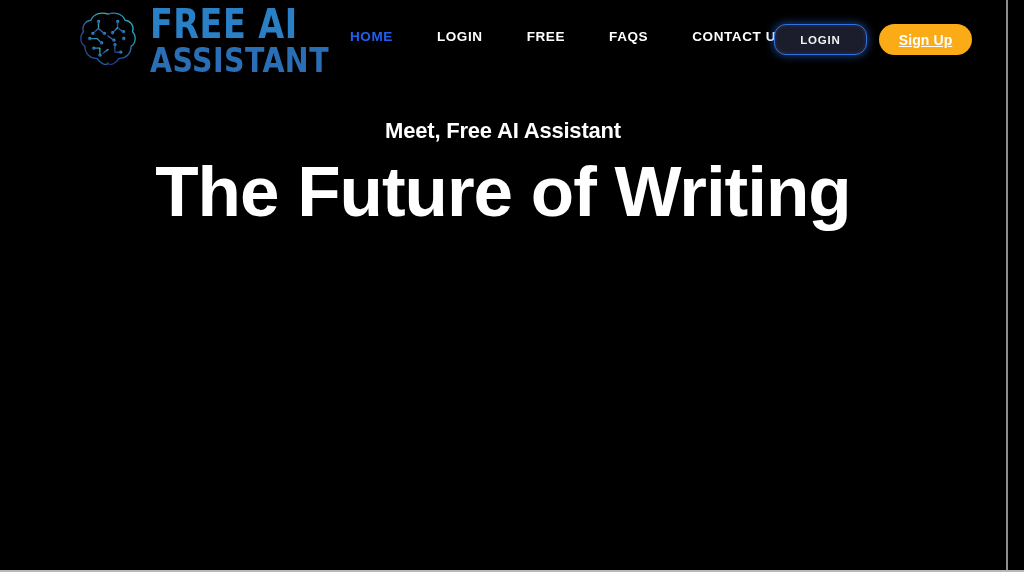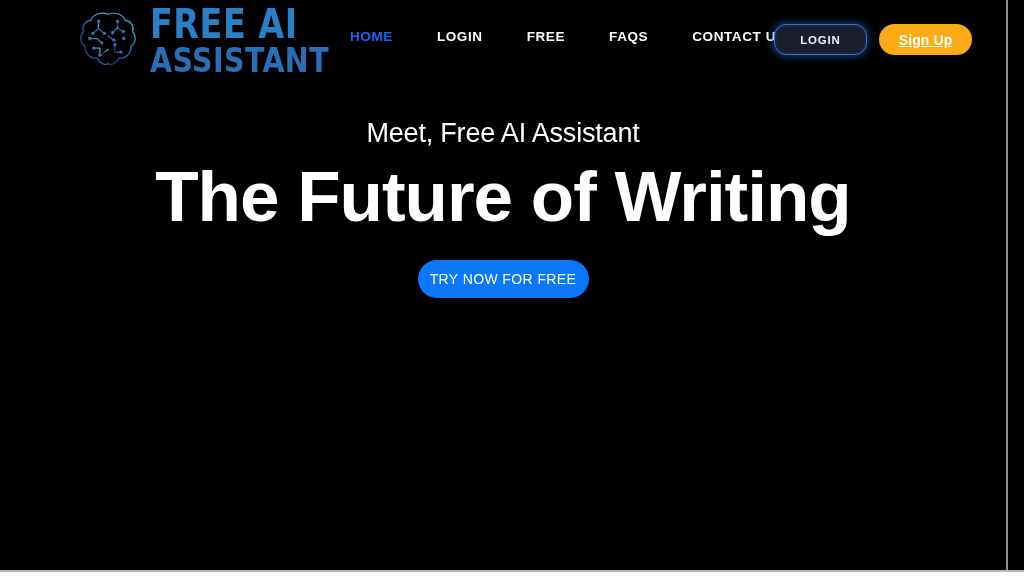--- a/index.html
+++ b/index.html
@@ -174,22 +174,22 @@
   .hero {
     position: absolute;
     left: 0;
     top: 78px;
     width: 1006px;
     text-align: center;
   }
 
   .eyebrow {
     margin-top: 40px;
-    font-size: 27px;
-    font-weight: 400;
+    font-size: 22px;
+    font-weight: 700;
     color: #ffffff;
     letter-spacing: -0.2px;
   }
 
   .headline {
     margin-top: 12px;
     font-size: 71px;
     font-weight: 700;
     color: #ffffff;
     letter-spacing: -1px;
@@ -316,23 +316,20 @@
       <div class="header-actions">
         <button class="btn-login">LOGIN</button>
         <button class="btn-signup">Sign Up</button>
       </div>
 
     </div>
 
     <div class="hero">
       <div class="eyebrow">Meet, Free AI Assistant</div>
       <div class="headline">The Future of Writing</div>
-      <div class="cta-wrap">
-        <button class="btn-cta">TRY NOW FOR FREE</button>
-      </div>
     </div>
 
   </div>
 
   <div class="gutter-line"></div>
   <div class="bottom-line"></div>
   <div class="bottom-fill"></div>
 
 </div>
 

